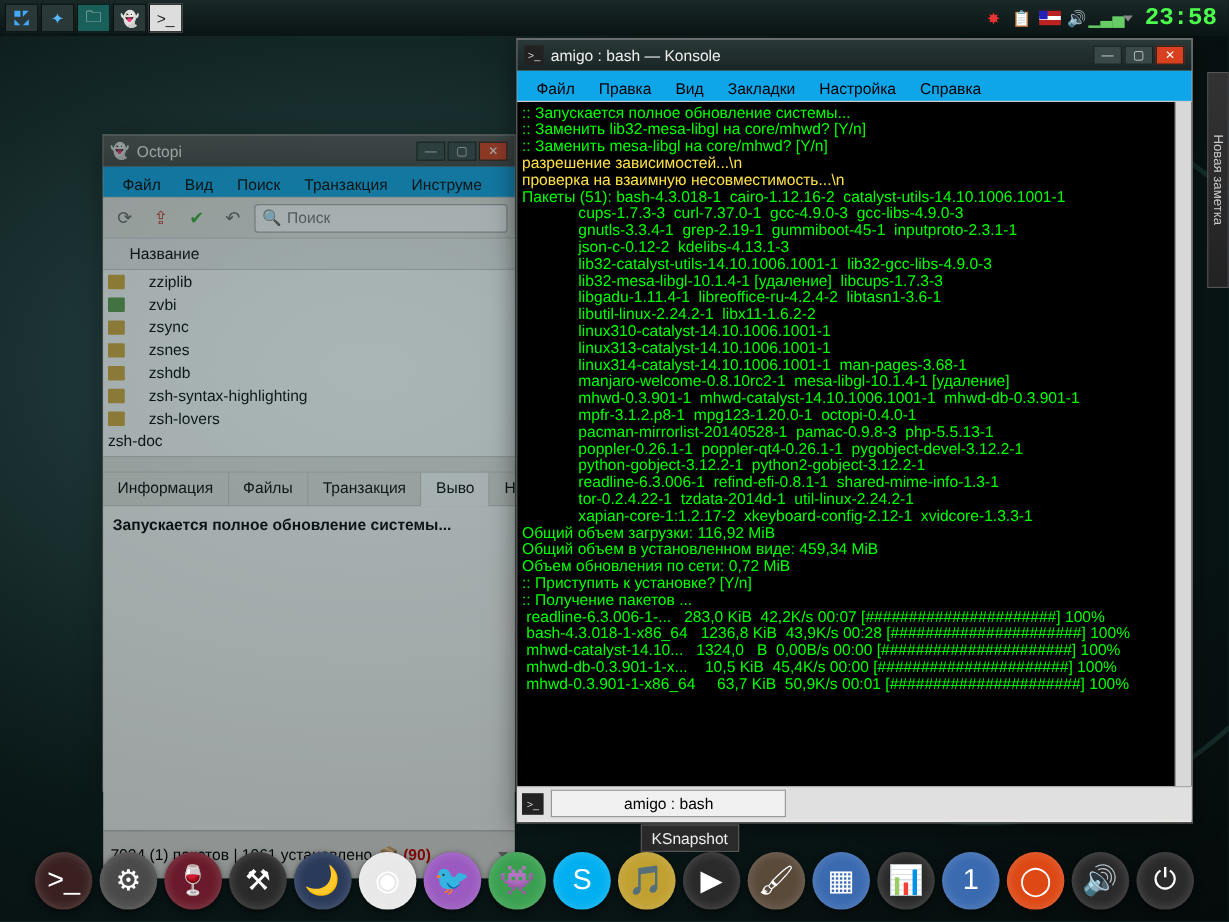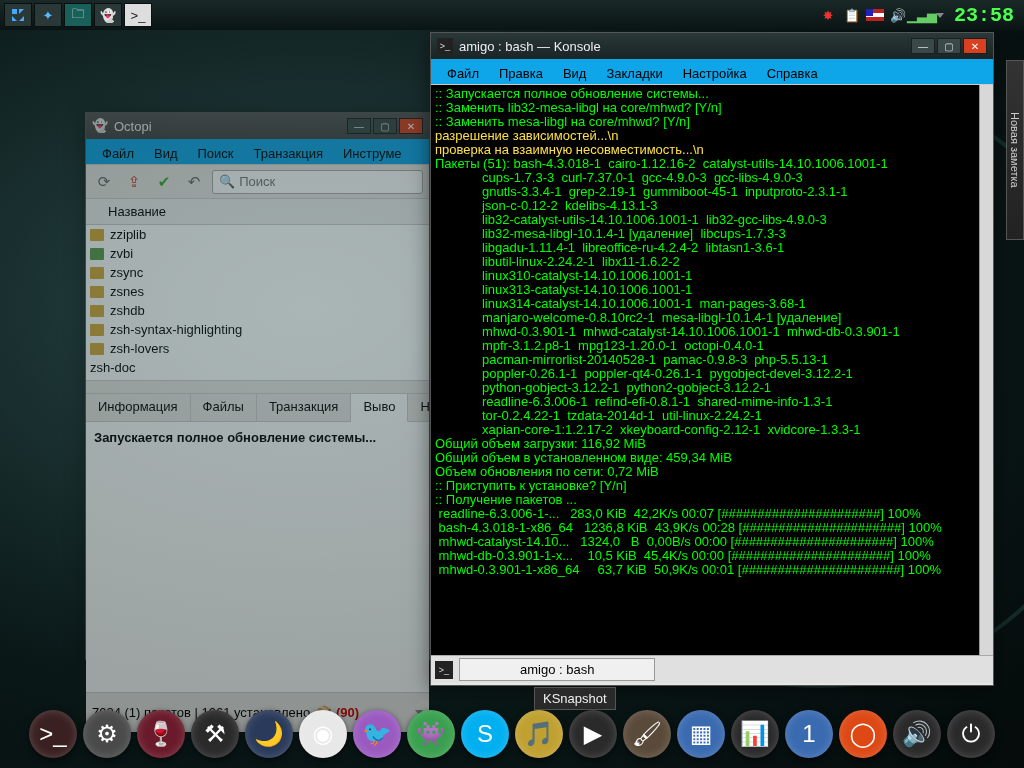--- a/index.html
+++ b/index.html
@@ -24,21 +24,21 @@
 .menubar span{padding:3px 10px;cursor:pointer}
 
 .octopi{left:85px;top:112px;width:345px;height:548px;opacity:.6}
 .octopi .titlebar{background:linear-gradient(#555,#444)}
 .toolbar{height:34px;background:#e8e6e3;display:flex;align-items:center;gap:6px;padding:0 6px;border-bottom:1px solid #ccc}
 .toolbtn{width:24px;height:24px;display:flex;align-items:center;justify-content:center;cursor:pointer;color:#666;font-size:15px}
 .searchbox{flex:1;height:24px;border:1px solid #aaa;border-radius:3px;padding:0 6px;background:#fff;display:flex;align-items:center;gap:4px}
 .searchbox input{border:none;outline:none;flex:1;font-size:13px;background:transparent}
 .pkglist-hdr{height:26px;background:#eee;border-bottom:1px solid #ccc;display:flex;align-items:center;padding:0 22px;font-weight:normal}
 .pkglist{background:#fff;height:155px;overflow:hidden}
-.pkgrow{height:19px;display:flex;align-items:center;padding:0 4px;gap:6px}
+.pkgrow{height:19px;display:flex;align-items:center;padding:0 4px;gap:20px}
 .pkgrow .ico{width:14px;height:12px;background:#d4a838;border-radius:1px}
 .pkgrow.inst .ico{background:#5a9a4a}
 .tabs{height:28px;display:flex;border-bottom:1px solid #ccc;background:#e8e6e3}
 .tab{padding:5px 12px;cursor:pointer;border-right:1px solid #ccc}
 .tab.active{background:#fff;border-bottom:1px solid #fff;margin-bottom:-1px}
 .output{padding:8px;background:#fff;height:270px;font-size:13px;font-weight:bold}
 .statusbar{height:40px;background:#e8e6e3;border-top:1px solid #ccc;display:flex;align-items:center;padding:0 6px;font-size:12px;gap:6px}
 .badge{color:#c00;font-weight:bold}
 
 .konsole{left:430px;top:32px;width:564px;height:654px}

